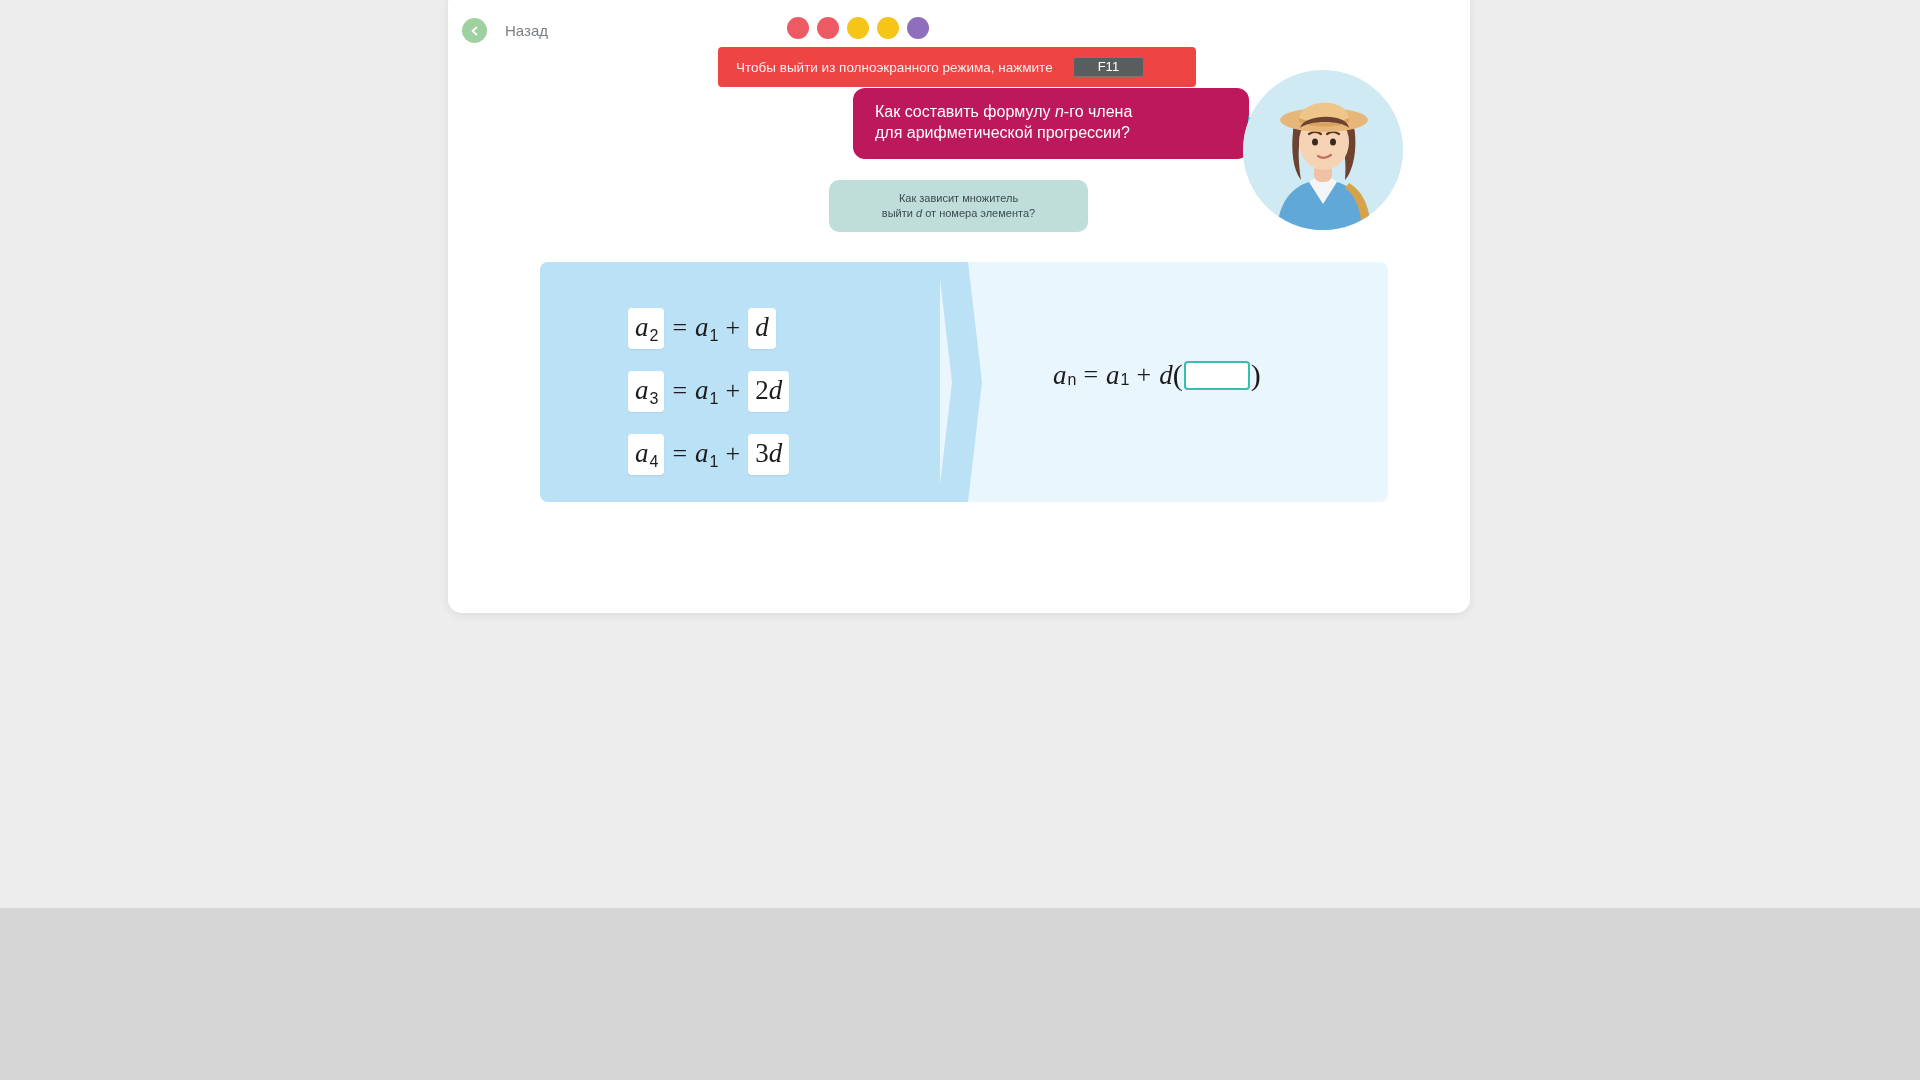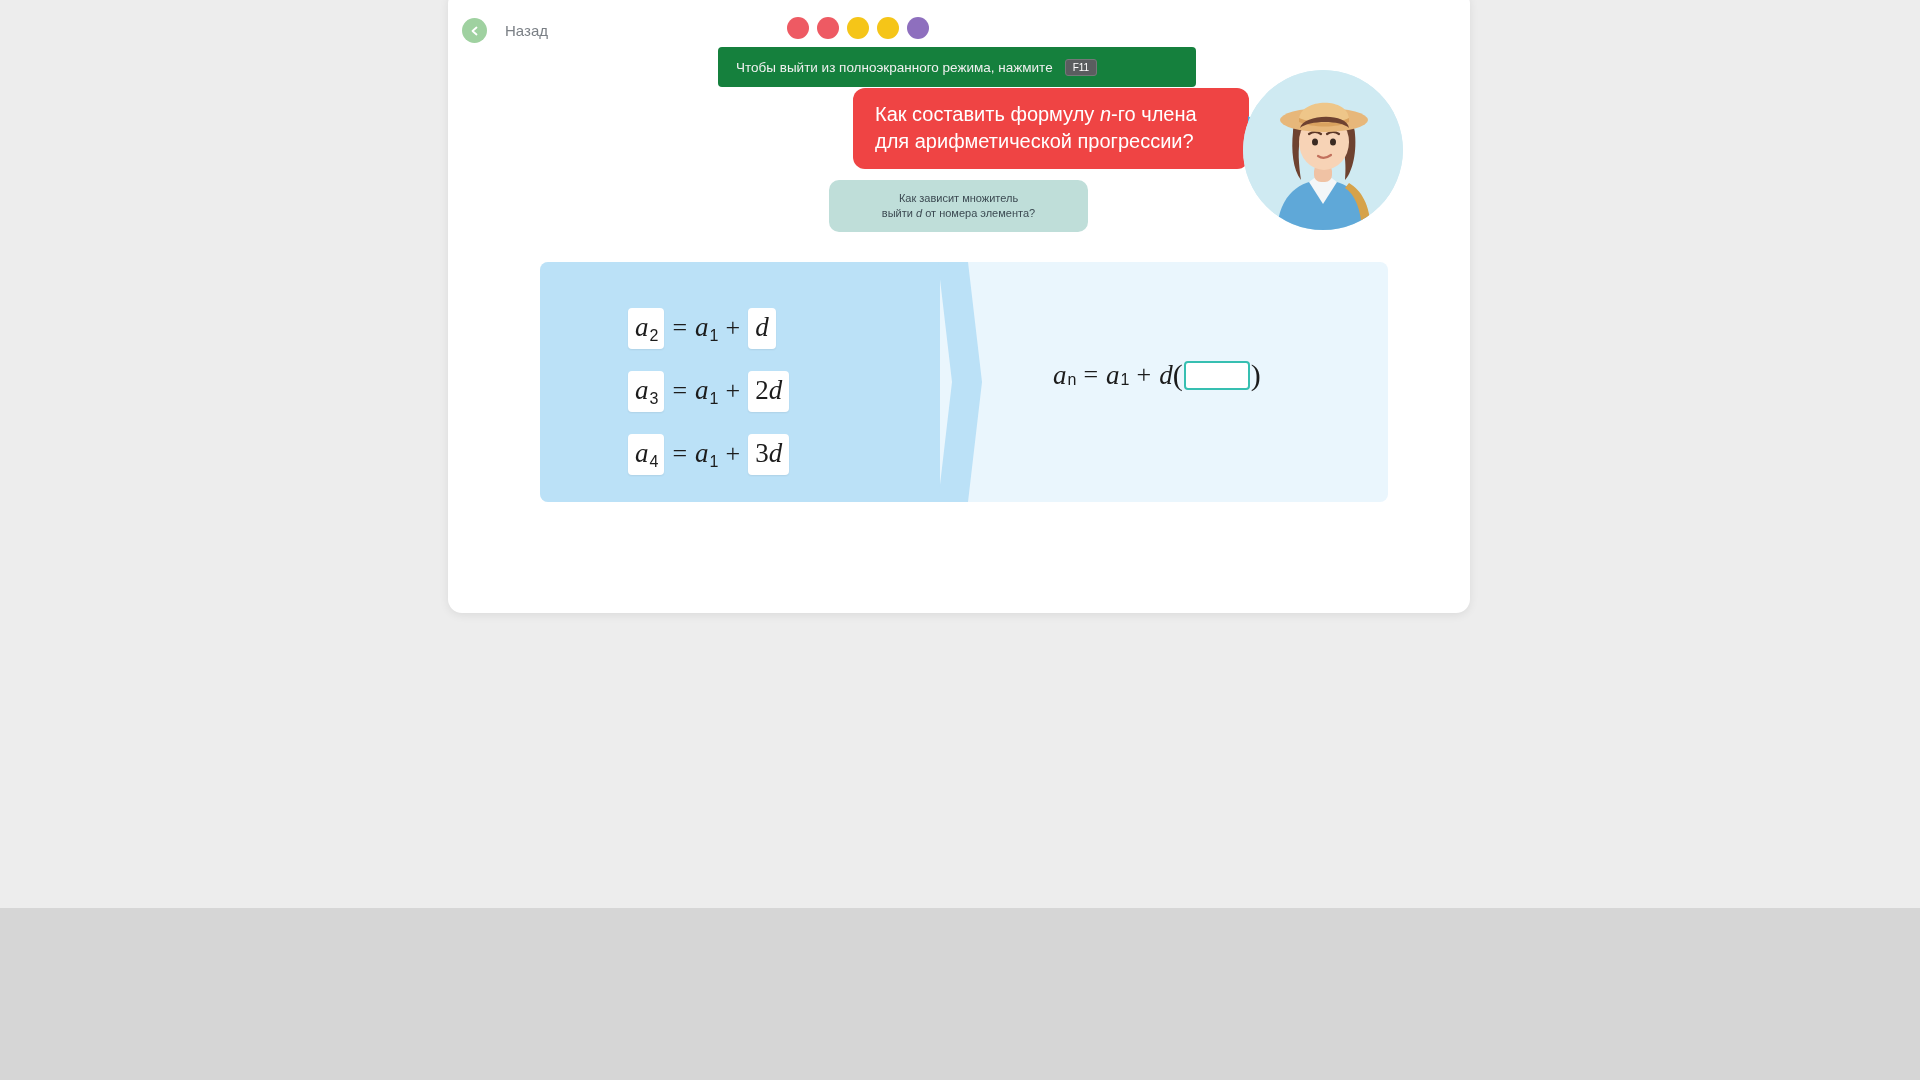--- a/index.html
+++ b/index.html
@@ -70,56 +70,56 @@
     border-radius: 50%;
   }
 
   
   .fs-tip {
     position: absolute;
     left: 718px;
     top: 47px;
     width: 478px;
     height: 40px;
-    background: #15803d;
+    background: #ef4444;
     border-radius: 4px;
     display: flex;
     align-items: center;
     padding-left: 18px;
     box-sizing: border-box;
-    gap: 12px;
+    gap: 20px;
     text-align: center;
   }
   .fs-tip-text {
     color: #f0f0f0;
     font-size: 13.5px;
     white-space: nowrap;
   }
   .fs-key {
     background: #5a5d5f;
     border: 1px solid #757779;
     border-radius: 3px;
     color: #ffffff;
-    font-size: 10px;
-    padding: 2px 7px;
+    font-size: 13px;
+    padding: 2px 24px;
     line-height: 1.1;
   }
 
   
   .bubble-blue {
     position: absolute;
     left: 853px;
     top: 88px;
     width: 396px;
     padding: 13px 22px 15px 22px;
     box-sizing: border-box;
-    background: #ef4444;
+    background: #be185d;
     border-radius: 12px;
     color: #ffffff;
-    font-size: 20px;
+    font-size: 16px;
     line-height: 1.33;
   }
   .bubble-blue::after {
     content: "";
     position: absolute;
     right: -13px;
     top: 28px;
     width: 0; height: 0;
     border-top: 10px solid transparent;
     border-bottom: 10px solid transparent;

